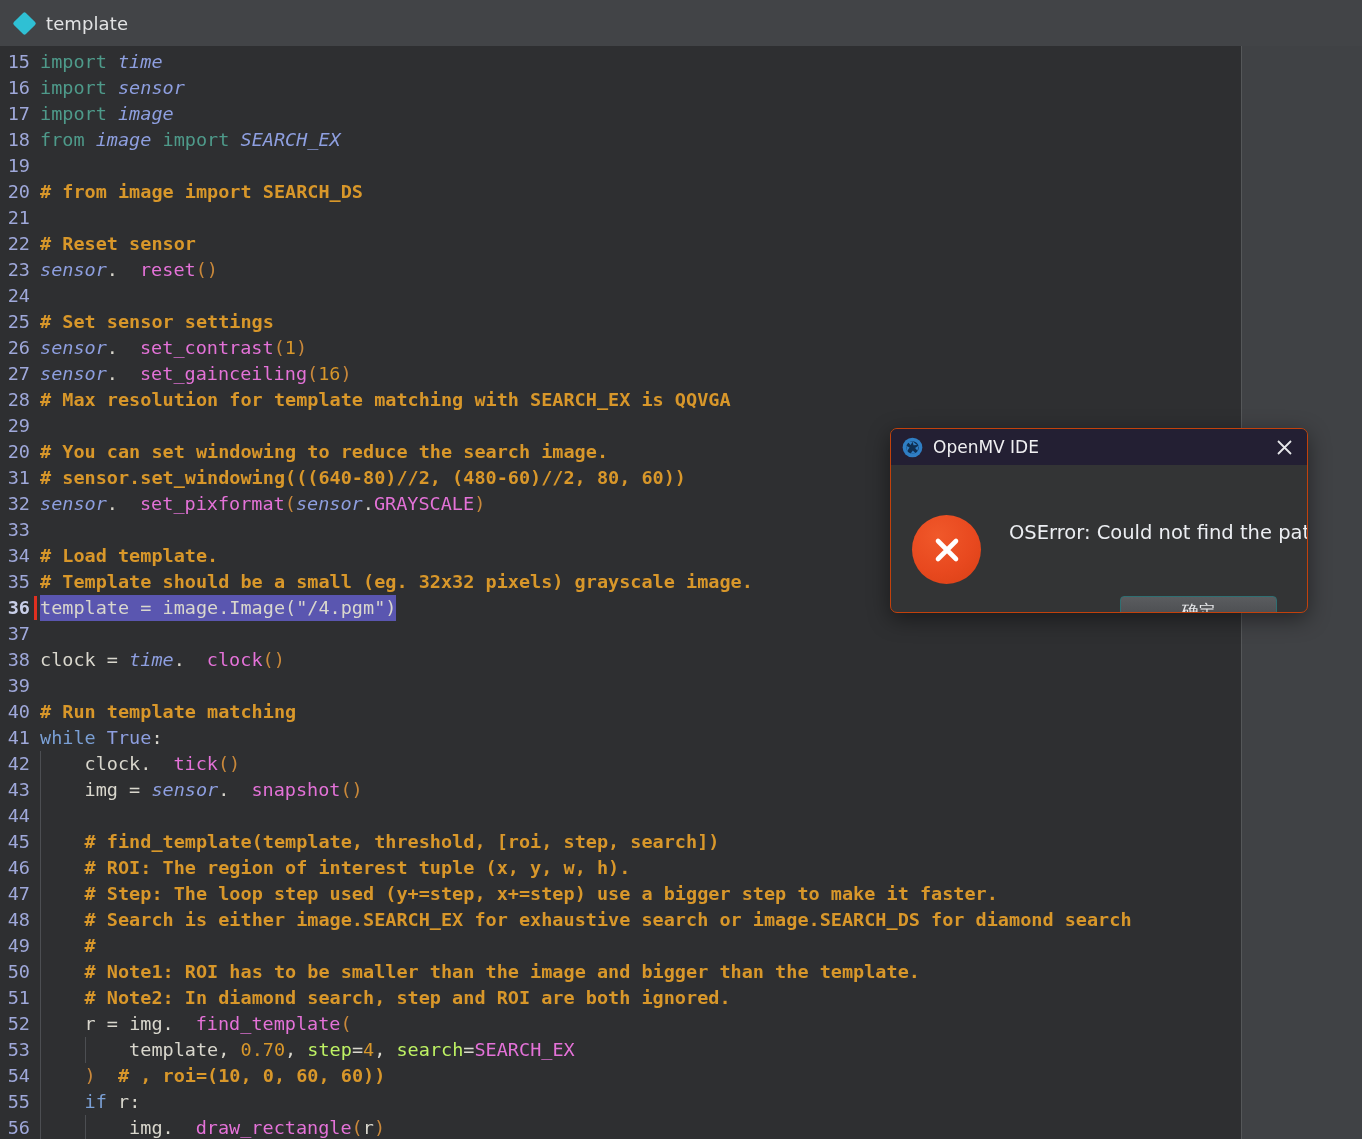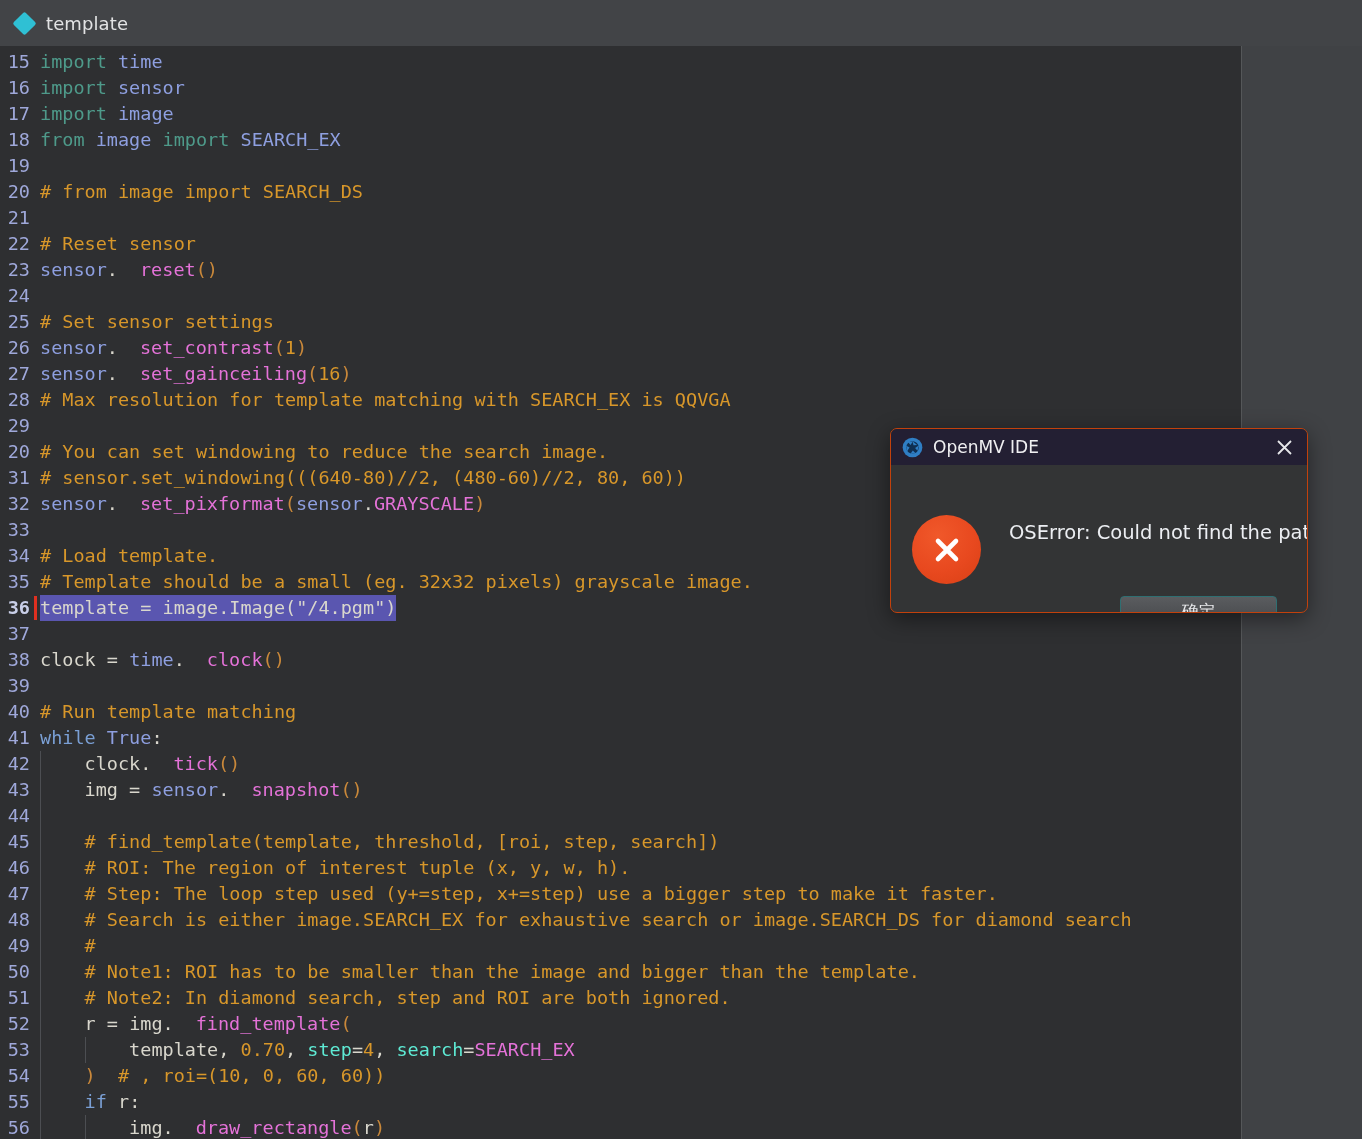--- a/index.html
+++ b/index.html
@@ -131,28 +131,28 @@
     top: 0;
     width: 1px;
     height: 26px;
     background: #4c4e52;
   }
 
   
   .t-kw   { color: #4e9a8a; }          
   .t-kw2  { color: #7a9fd4; }          
   .t-bi   { color: #8e9fe0; }          
-  .t-mod  { color: #8e9fe0; }          
+  .t-mod  { color: #8e9fe0; font-style: italic; }          
   .t-meth { color: #e472d8; margin-left: 22px; }          
   .t-const{ color: #e472d8; }          
-  .t-com  { color: #d8972a; }
+  .t-com  { color: #d8972a; font-weight: bold; }
   .t-num  { color: #d8972a; }
   .t-punc { color: #c9883a; }
   .t-var  { color: #d9d7cd; }
-  .t-arg  { color: #5eead4; }
+  .t-arg  { color: #bef264; }
   .t-op   { color: #d9d7cd; }
   .t-plain{ color: #d9d7cd; }
   .dialog {
     position: absolute;
     left: 890px; top: 428px;
     width: 418px;
     height: 185px;
     background: #333435;
     border: 1px solid #c2410c;
     border-radius: 7px;

